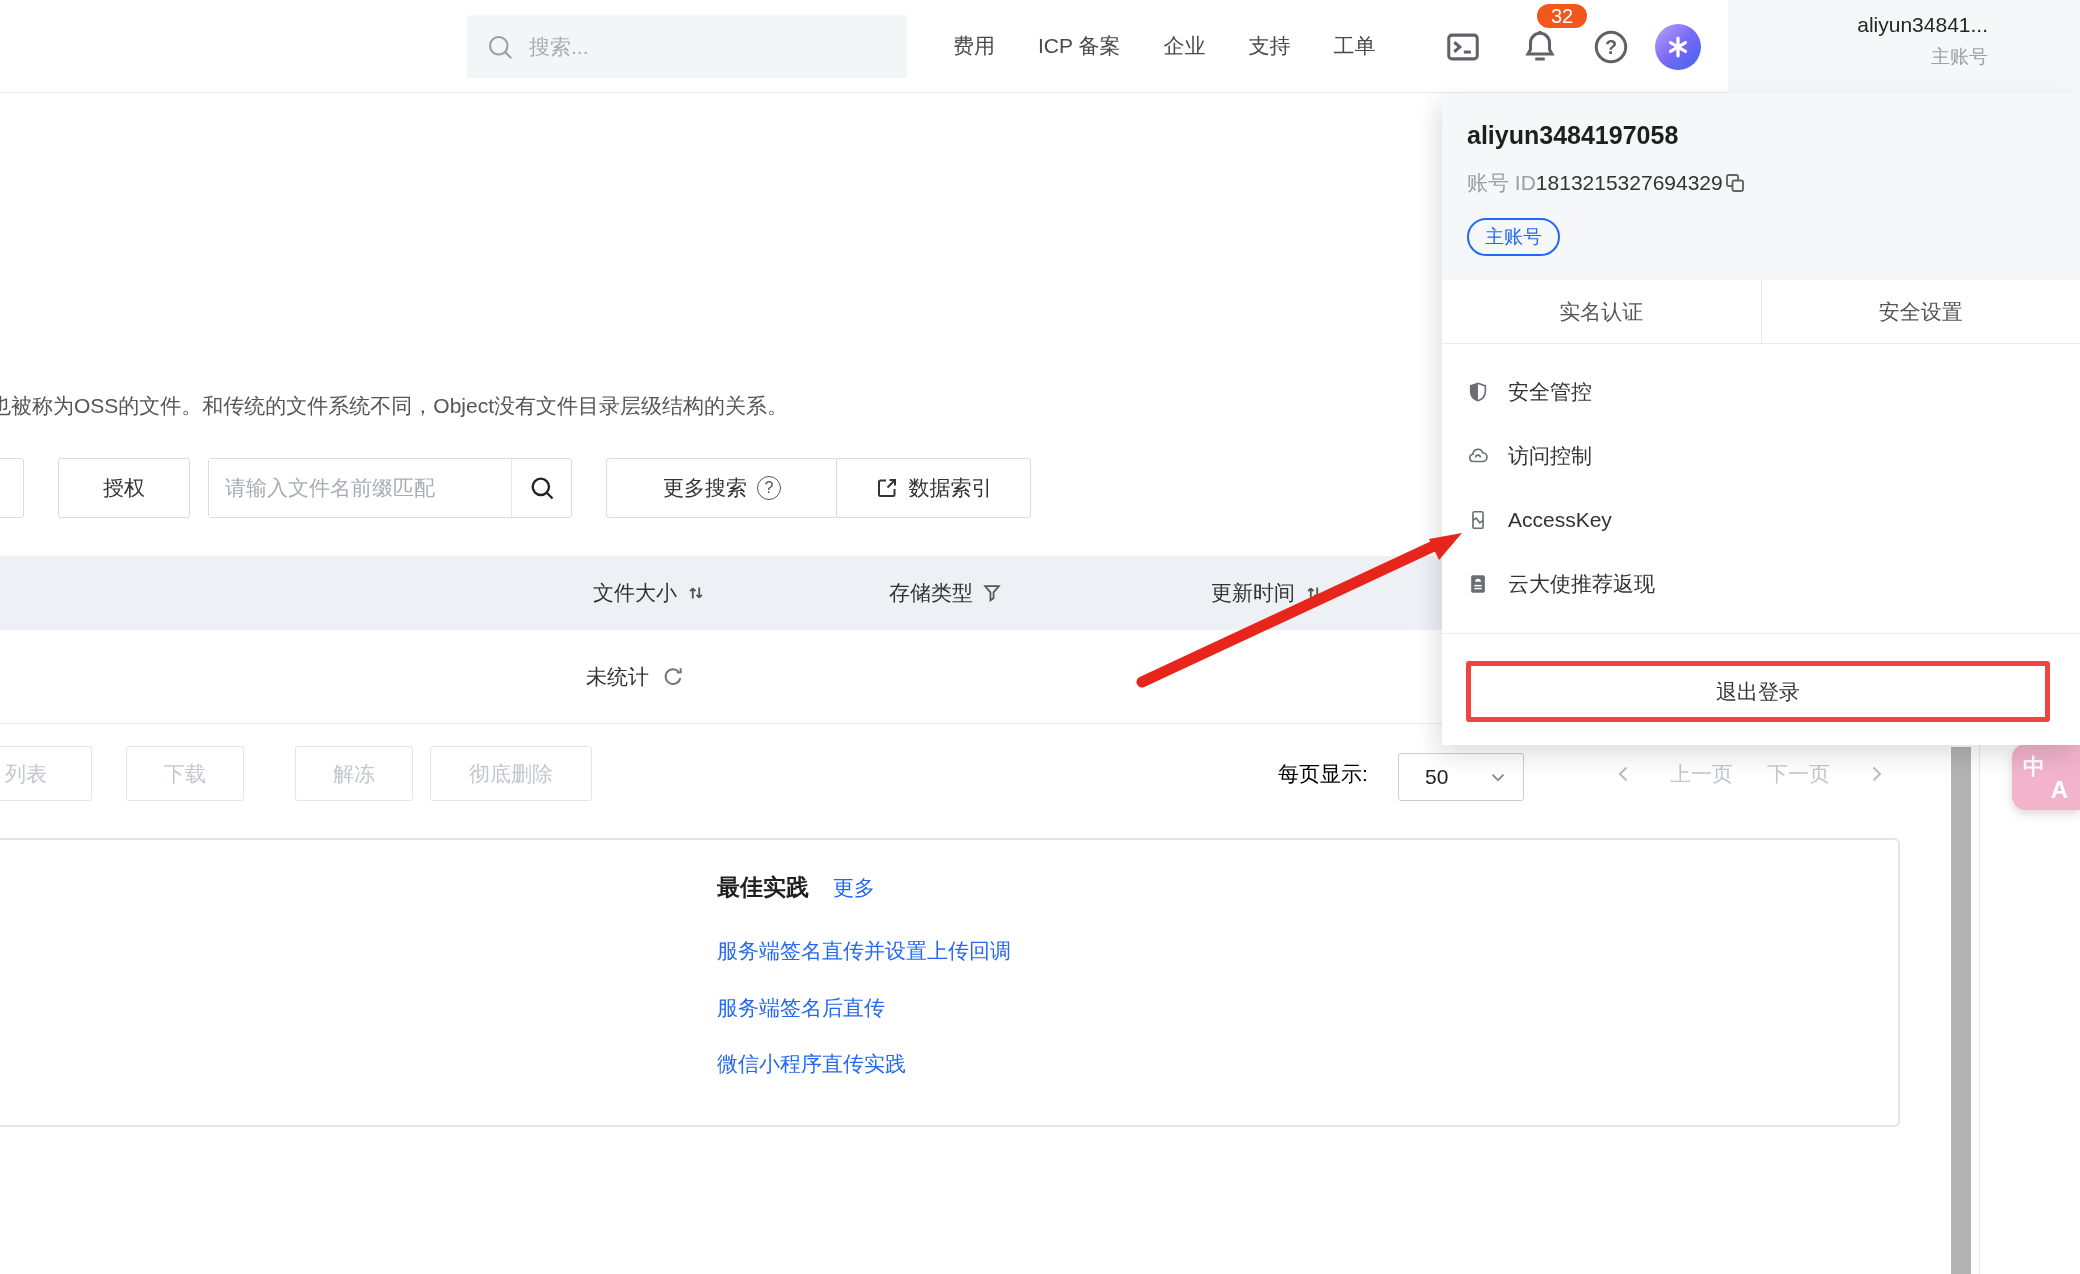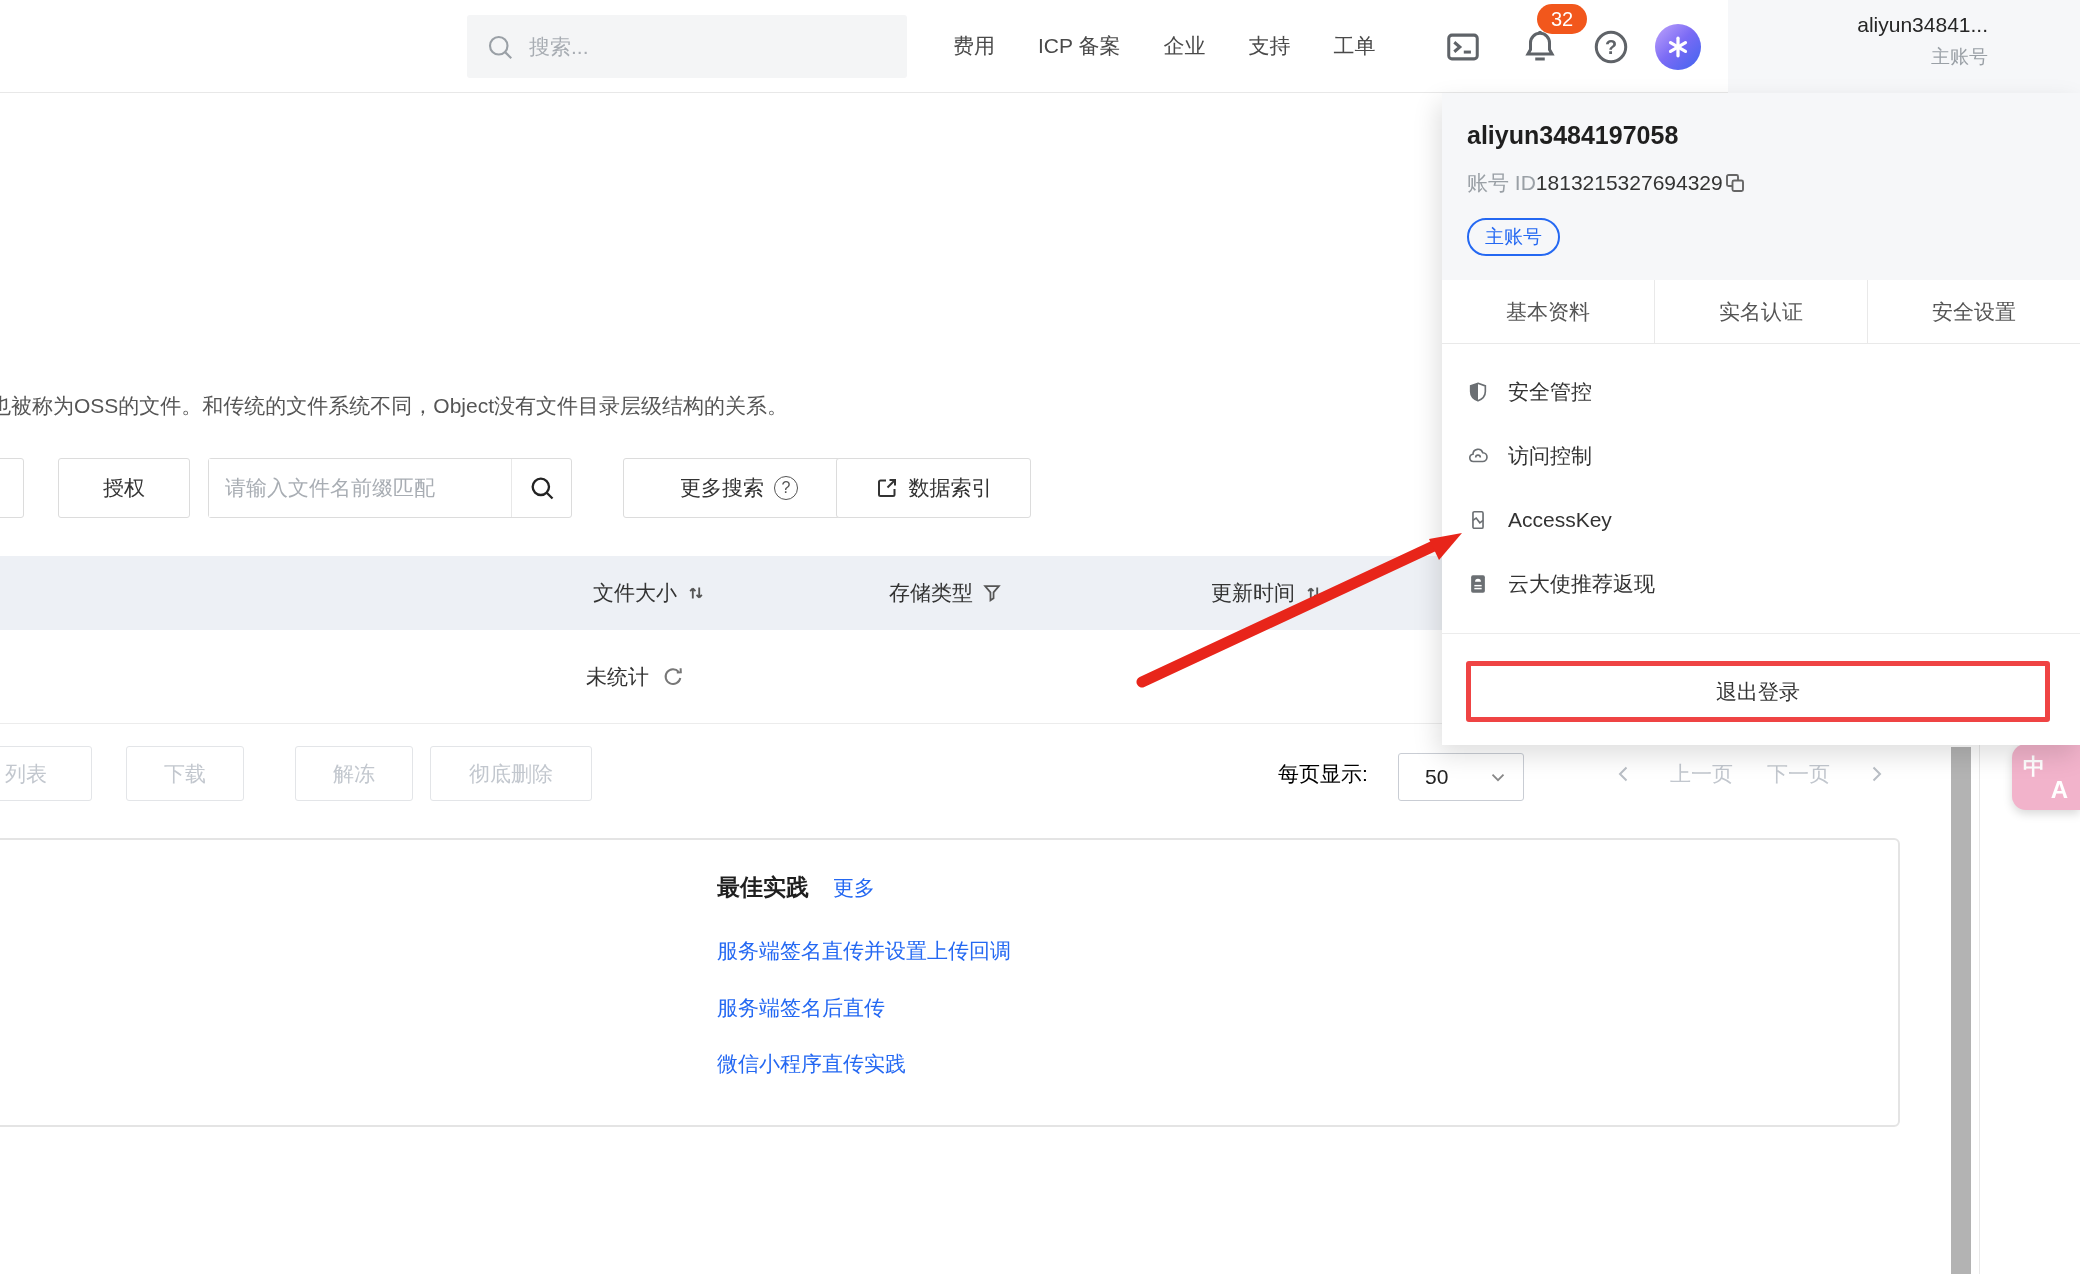--- a/index.html
+++ b/index.html
@@ -15,21 +15,21 @@
   .topbar { left:0; top:0; width:2080px; height:93px; background:#fff;
             border-bottom:1px solid #e8e8e8; z-index:50; }
   .top-search { left:467px; top:15px; width:440px; height:63px; background:#f4f5f6;
                 border-radius:3px; display:flex; align-items:center; padding:0 18px; gap:14px; }
   .top-search input { border:0; outline:0; background:transparent; font-size:21px;
                       color:#555; width:100%; font-family:inherit; }
   .top-search input::placeholder { color:#a8adb3; }
   .top-nav { left:953px; top:0; height:92px; display:flex; align-items:center; gap:43px; }
   .top-nav .nav-it { font-size:21px; color:#4a4a4a; cursor:pointer; white-space:nowrap; }
   .tool-ic { color:#5f6368; }
-  .badge { left:1537px; top:4px; height:30px; min-width:50px; padding:2px 11px; background:#f2571c;
+  .badge { left:1537px; top:4px; height:24px; min-width:50px; padding:2px 11px; background:#f2571c;
            border-radius:18px; color:#fff; font-size:20px; display:flex; align-items:center;
            justify-content:center; z-index:52; }
   .grad-circle { left:1655px; top:24px; width:46px; height:46px; border-radius:50%;
                  background:linear-gradient(135deg,#c0a4fb 0%,#7b6bf5 48%,#3f64ef 100%);
                  display:flex; align-items:center; justify-content:center; }
   .lang { left:1733px; top:31px; font-size:22px; color:#4a4a4a; }
   .account-trigger { left:1728px; top:0; width:352px; height:93px; background:#f6f7f9; }
   .acct-texts { right:92px; top:13px; text-align:right; }
   .acct-name { font-size:21px; color:#262626; }
   .acct-sub { font-size:19px; color:#9aa0a6; margin-top:7px; }
@@ -65,21 +65,21 @@
   .toolbar-row .btn { position:absolute; top:458px; height:60px; }
   .b-stub { left:-40px; width:64px; }
   .b-auth { left:58px; width:132px; }
   .searchbox { position:absolute; left:208px; top:458px; width:364px; height:60px;
                border:1px solid #dcdcdc; border-radius:3px; display:flex; background:#fff; }
   .searchbox input { flex:1; border:0; outline:0; padding:0 16px; font-size:21px; color:#333;
                      font-family:inherit; min-width:0; }
   .searchbox input::placeholder { color:#a8adb3; }
   .searchbox .s-btn { width:60px; border-left:1px solid #e8e8e8; display:flex; align-items:center;
                       justify-content:center; color:#222; cursor:pointer; }
-  .b-more { left:623px; width:232px; }
+  .b-more { left:606px; width:232px; }
   .b-index { left:836px; width:195px; }
   .qmark { width:24px; height:24px; border:1.8px solid #555; border-radius:50%; font-size:16px;
            color:#555; display:flex; align-items:center; justify-content:center; }
 
   .thead { left:0; top:556px; width:2080px; height:74px; background:#edf0f5; z-index:1;padding-left:20px; }
   .th { position:absolute; top:0; height:74px; display:flex; align-items:center; gap:8px;
         font-size:21px; color:#333; cursor:pointer; }
   .trow { left:0; top:630px; width:2080px; height:94px; border-bottom:1px solid #ececec;
           background:#fff; z-index:1; }
   .size-cell { position:absolute; left:586px; top:0; height:94px; display:flex; align-items:center;
@@ -193,21 +193,20 @@
         <svg width="24" height="24" viewBox="0 0 24 24" fill="none" stroke="#666" stroke-width="1.9">
           <rect x="9.5" y="9.5" width="10.5" height="10.5" rx="1.5"></rect>
           <path d="M15 9.5V5.5A1.5 1.5 0 0 0 13.5 4H5.5A1.5 1.5 0 0 0 4 5.5v8A1.5 1.5 0 0 0 5.5 15h4"></path>
         </svg>
       </span>
     </div>
     <span class="pill">主账号</span>
   </div>
 
   <div class="p-tabs">
-    <div class="p-tab">基本资料</div>
     <div class="p-tab">实名认证</div>
     <div class="p-tab">安全设置</div>
   </div>
 
   <div class="p-list">
     <div class="p-item">
       <span class="ic">
         <svg width="22" height="22" viewBox="0 0 24 24" fill="none" stroke="#6b6f73" stroke-width="1.8">
           <path d="M12 2.5l8 2.9v6.1c0 4.8-3.2 8.3-8 10.1-4.8-1.8-8-5.3-8-10.1V5.4z"></path>
           <path d="M12 2.5l-8 2.9v6.1c0 4.8 3.2 8.3 8 10.1z" fill="#6b6f73" stroke="none"></path>

